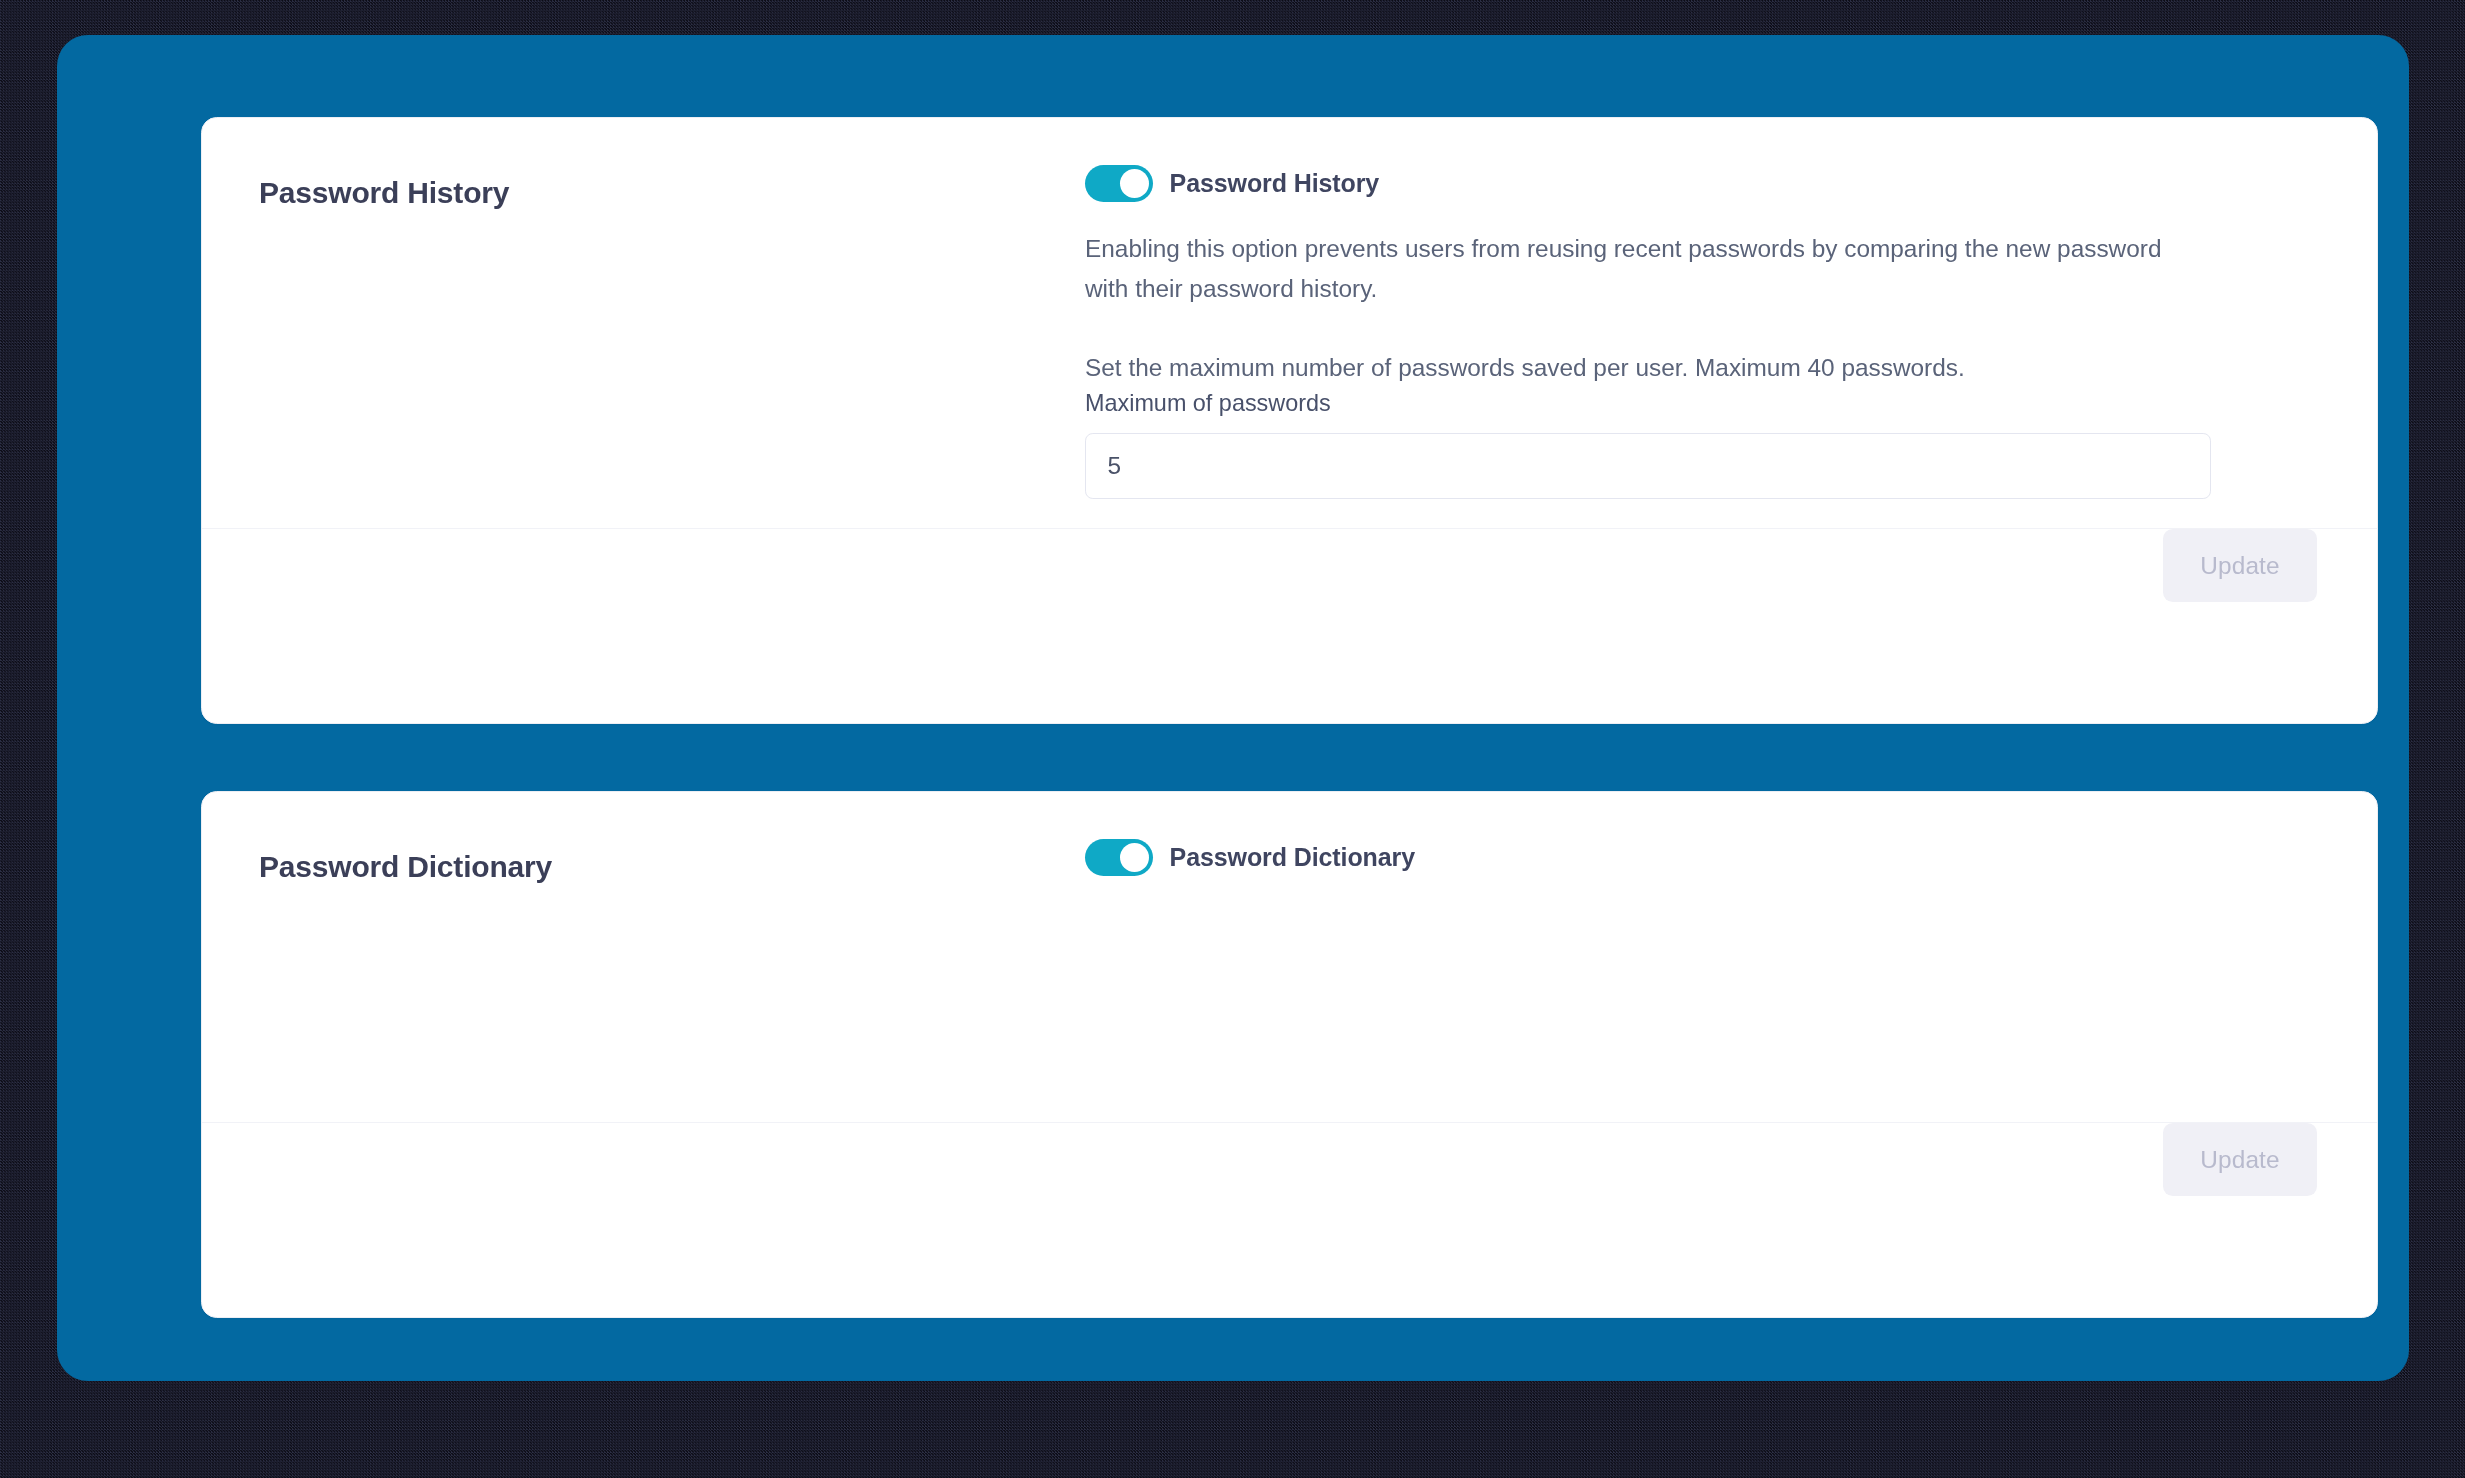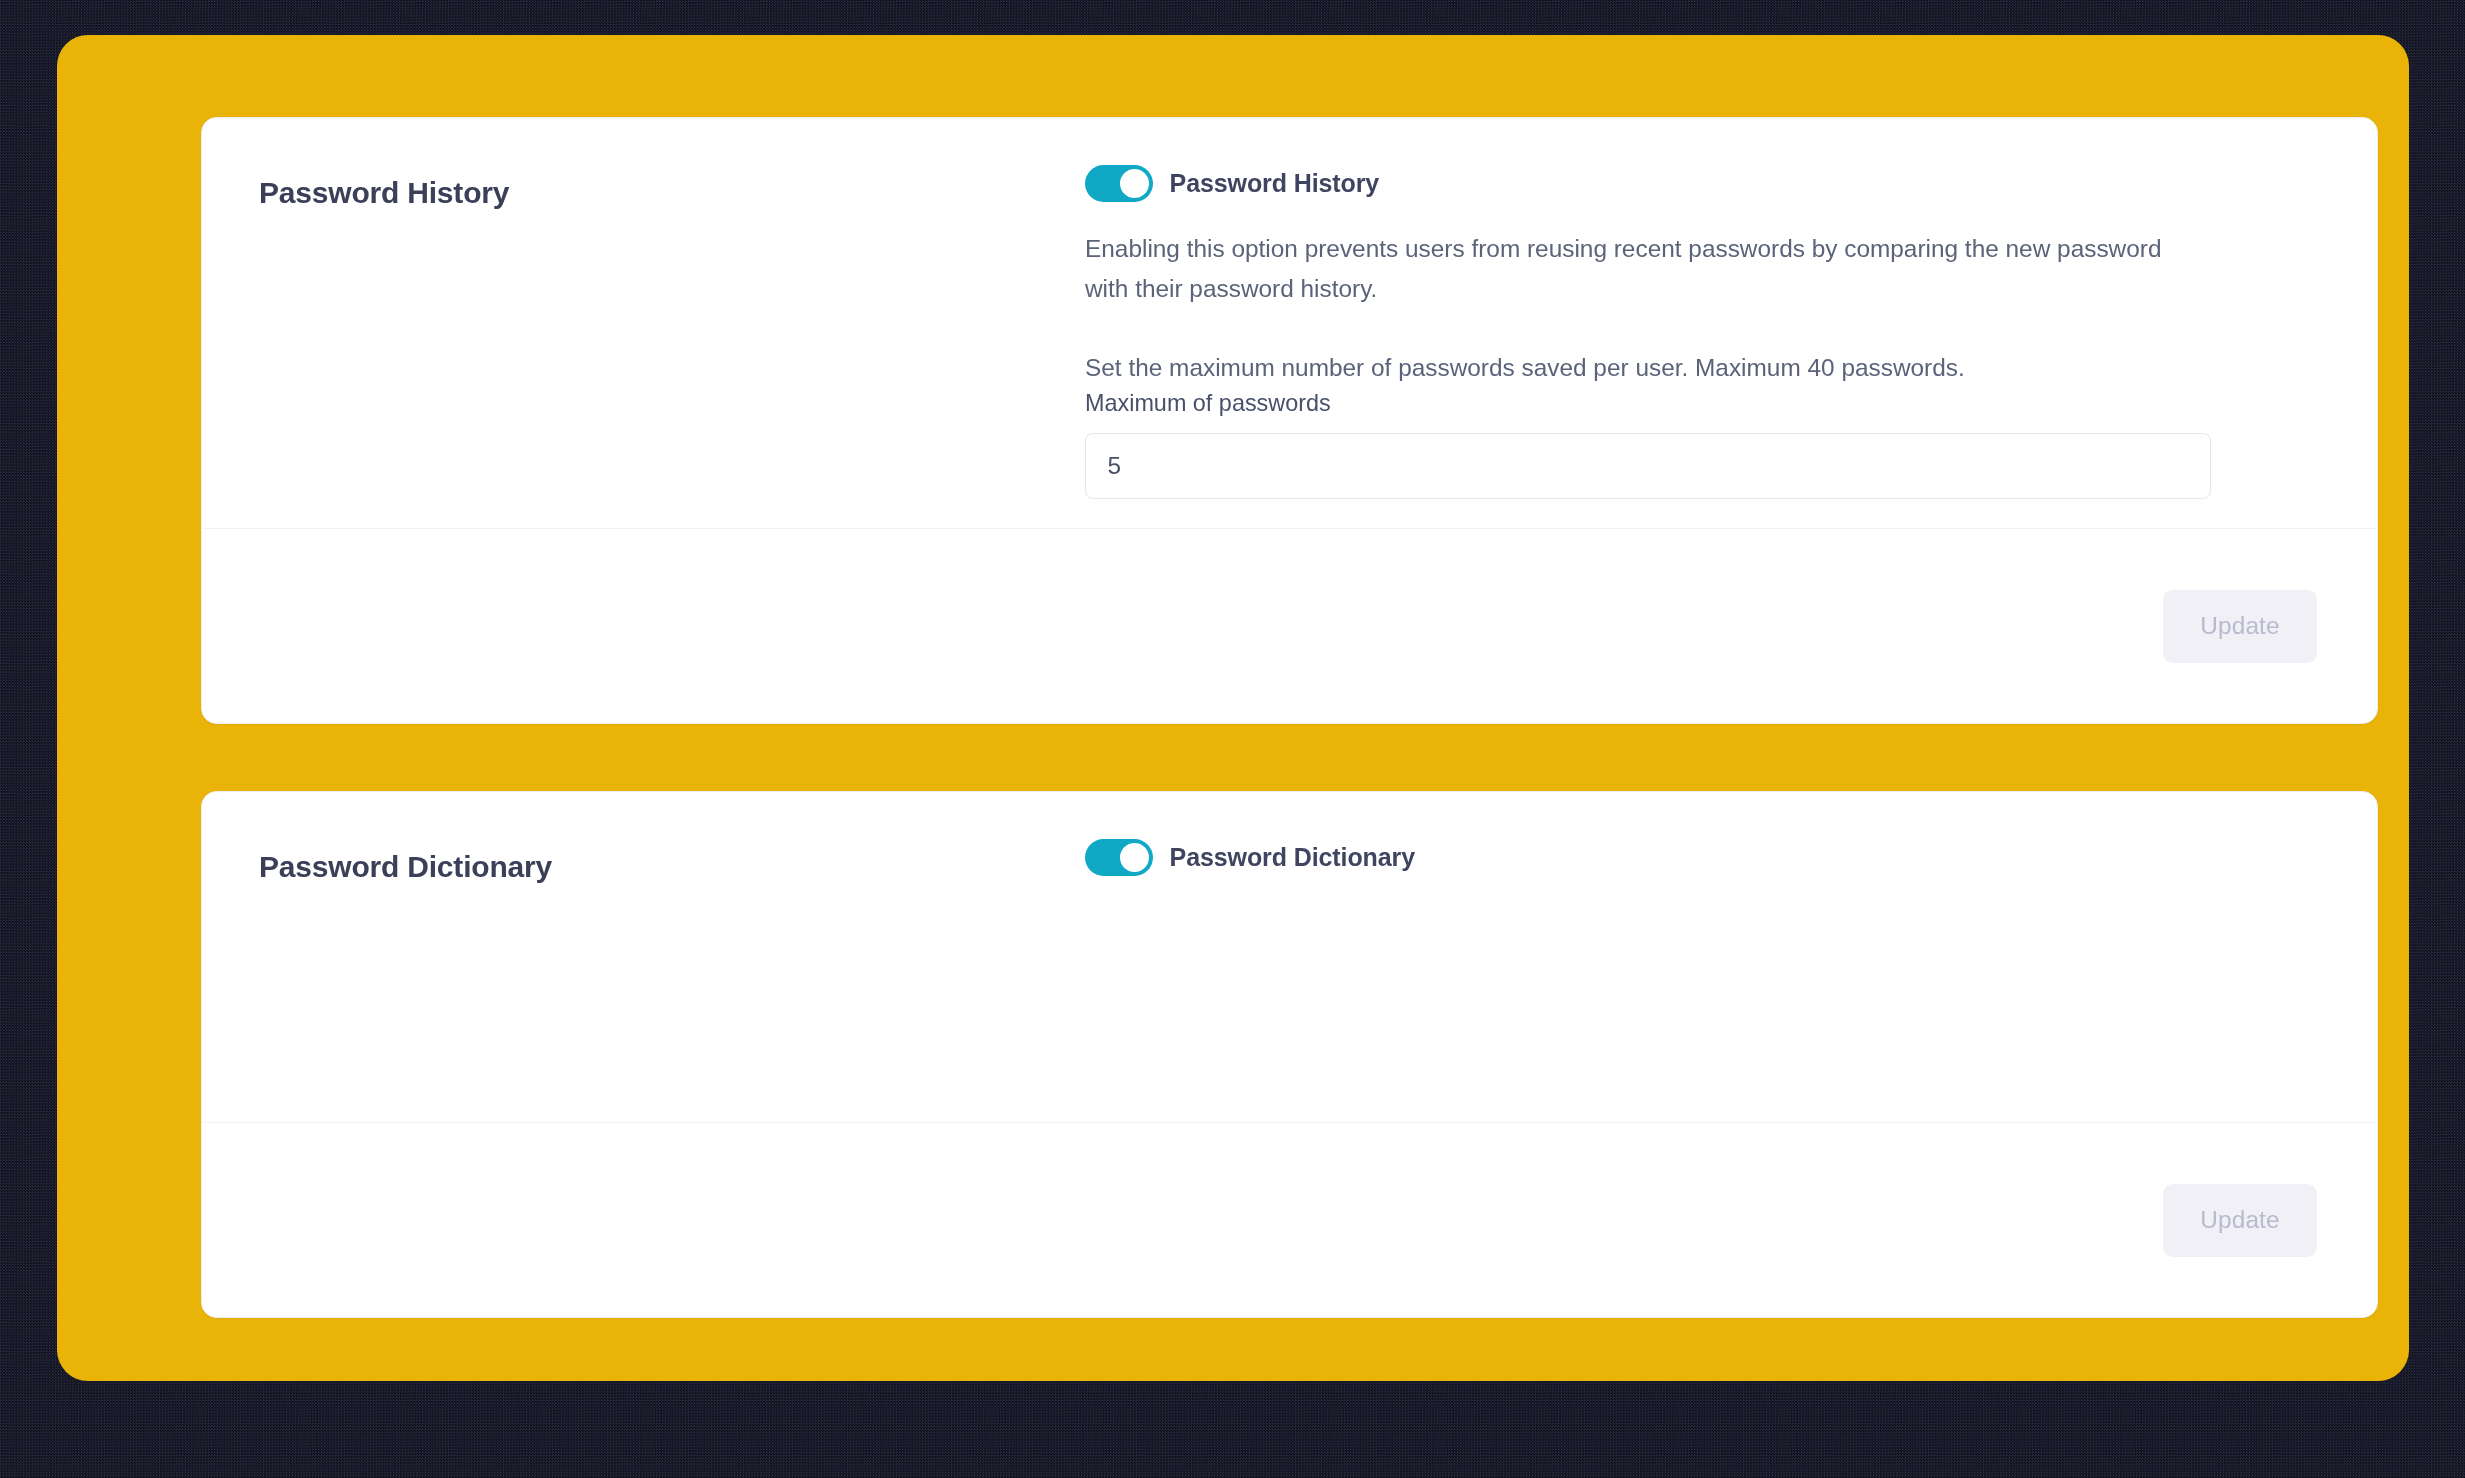--- a/index.html
+++ b/index.html
@@ -26,21 +26,21 @@
       #1b1d2b;
     opacity: 1;
   }
 
   #app-window {
     position: absolute;
     left: 57px;
     top: 35px;
     width: 2352px;
     height: 1346px;
-    background: #eab308;
+    background: #0369a1;
     border-radius: 31px;
     overflow: hidden;
   }
 
   .card {
     position: absolute;
     left: 144px;
     width: 2177px;
     background: #ffffff;
     border: 1px solid #eceef4;
@@ -149,21 +149,21 @@
   }
 
   .card-footer {
     position: absolute;
     left: 0;
     right: 0;
     bottom: 0;
     border-top: 1px solid #f1f2f7;
     display: flex;
     justify-content: flex-end;
-    align-items: center;
+    align-items: flex-start;
     padding-right: 60px;
   }
 
   #card-password-history .card-footer { height: 195px; }
   #card-password-dictionary .card-footer { height: 195px; }
 
   .btn-update {
     background: #f0f0f6;
     color: #b8bacd;
     border: none;

